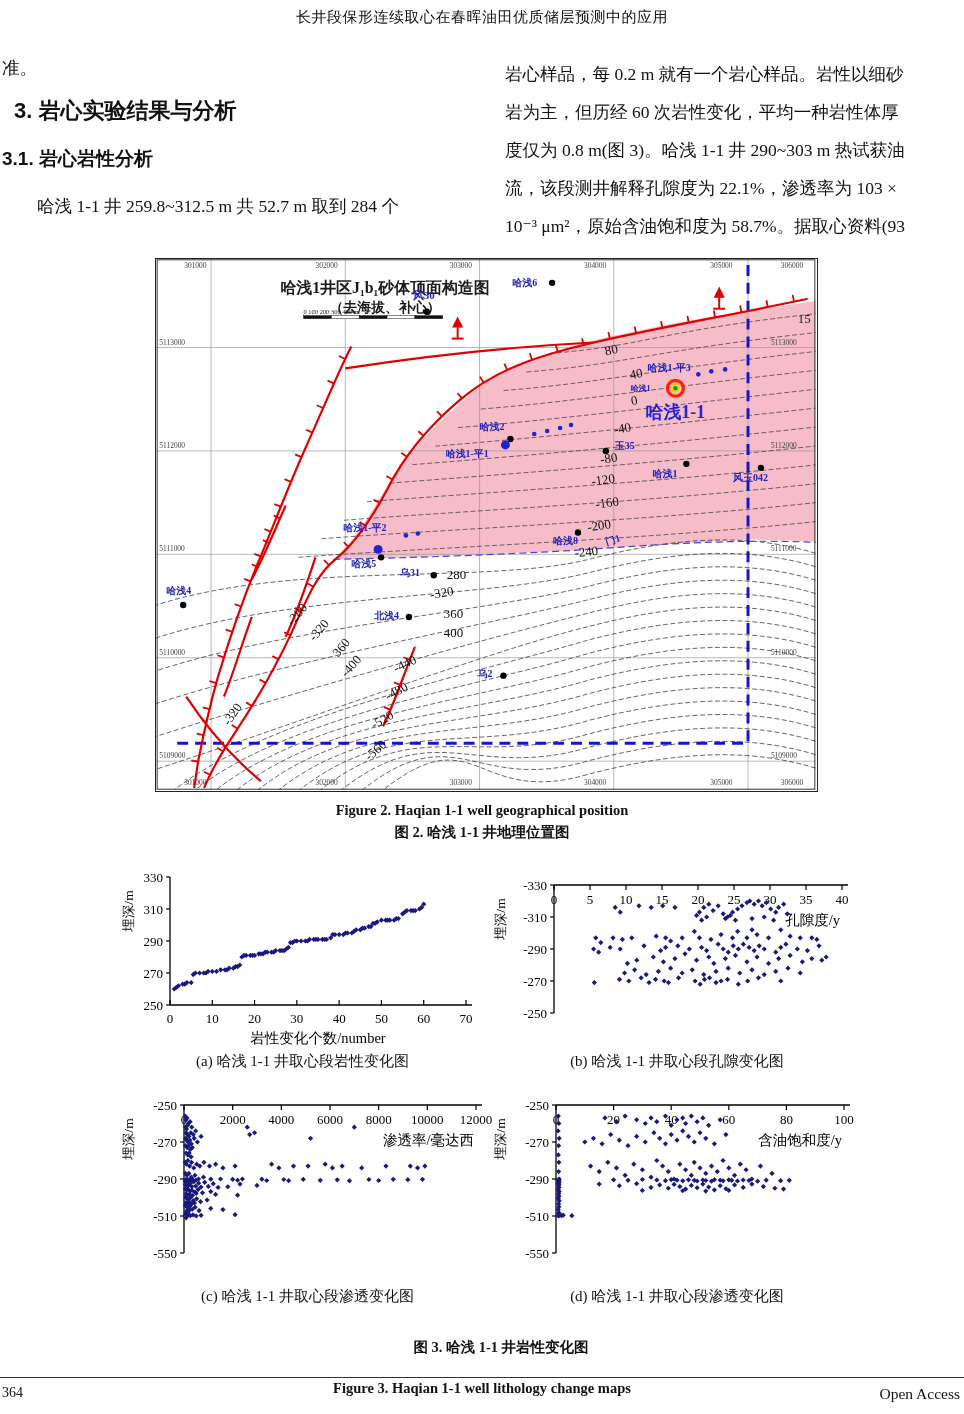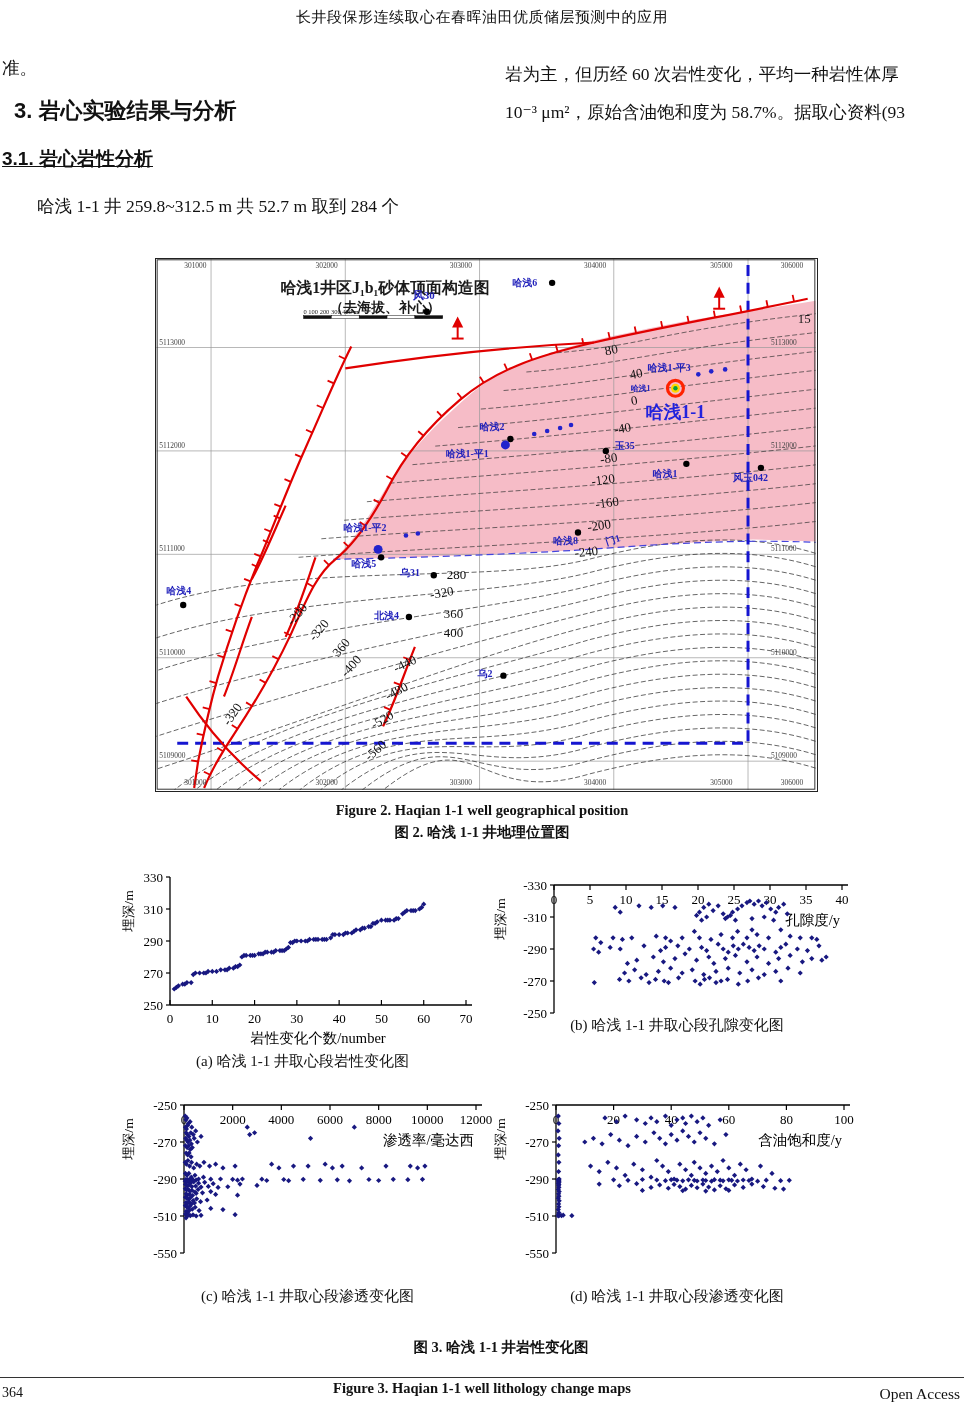--- a/index.html
+++ b/index.html
@@ -1,21 +1,21 @@
 <!DOCTYPE html>
 <html><head>
 <meta charset="utf-8">
 <style>
   html,body{margin:0;padding:0;background:#fff;}
   body{width:964px;height:1414px;position:relative;font-family:"Liberation Serif","DejaVu Serif",serif;color:#111;overflow:hidden;}
   .abs{position:absolute;}
   .hdr{top:8px;left:0;width:964px;text-align:center;font-size:15px;letter-spacing:.5px;}
   .stub{top:56px;left:2px;font-size:17.5px;}
   .h1{top:96px;left:14px;font-size:22px;font-weight:bold;font-family:"Liberation Sans","DejaVu Sans",sans-serif;}
-  .h2{top:146px;left:2px;font-size:19px;font-weight:bold;font-family:"Liberation Sans","DejaVu Sans",sans-serif;text-decoration:underline;}
+  .h2{top:146px;left:2px;font-size:19px;font-weight:bold;font-family:"Liberation Sans","DejaVu Sans",sans-serif;}
   .p1{top:194px;left:2px;width:460px;font-size:17.5px;text-indent:2em;}
   .rcol{top:55px;left:505px;width:459px;font-size:17.5px;line-height:38px;text-align:justify;}
   .fig2box{top:258px;left:155px;width:663px;height:534px;border:1.5px solid #222;box-sizing:border-box;background:#fff;}
   .cap{left:0;width:964px;text-align:center;font-weight:bold;}
   .cap-en{font-size:14.5px;}
   .cap-zh{font-size:14.5px;}
   .subcap{position:absolute;text-align:center;font-size:15px;}
   .footer-line{top:1377px;left:0;width:964px;border-top:1.2px solid #333;}
   .pgnum{top:1385px;left:2px;font-size:14px;}
   .oaccess{top:1385px;right:4px;font-size:15.5px;}
@@ -25,21 +25,24 @@
 <body>
 
 <div class="abs hdr">长井段保形连续取心在春晖油田优质储层预测中的应用</div>
 
 <div class="abs stub">准。</div>
 <div class="abs h1">3. 岩心实验结果与分析</div>
 <div class="abs h2">3.1. 岩心岩性分析</div>
 <div class="abs p1">哈浅 1-1 井 259.8~312.5 m 共 52.7 m 取到 284 个</div>
 
 <div class="abs rcol">
+  <div>岩心样品，每 0.2 m 就有一个岩心样品。岩性以细砂</div>
   <div>岩为主，但历经 60 次岩性变化，平均一种岩性体厚</div>
+  <div>度仅为 0.8 m(图 3)。哈浅 1-1 井 290~303 m 热试获油</div>
+  <div>流，该段测井解释孔隙度为 22.1%，渗透率为 103 ×</div>
   <div>10⁻³ μm²，原始含油饱和度为 58.7%。据取心资料(93</div>
 </div>
 
 <div class="abs fig2box">
   <svg id="map-svg" width="660" height="531" viewBox="0 0 663 534">
       <rect x="0" y="0" width="663" height="534" fill="#ffffff"></rect>
       <path d="M 663,42 C 600,52 540,60 505,68 C 455,78 420,86 395,95 C 350,110 330,122 300,150 C 270,177 245,205 228,235 C 210,265 195,288 178,302 C 250,301 330,297 400,294 C 470,291 540,284 600,282 L 663,284 Z" fill="#f6b8c4" opacity="0.95"></path>
       <line x1="55" y1="0" x2="55" y2="534" stroke="#999" stroke-width="0.7"></line>
       <line x1="190" y1="0" x2="190" y2="534" stroke="#999" stroke-width="0.7"></line>
       <line x1="325" y1="0" x2="325" y2="534" stroke="#999" stroke-width="0.7"></line>
@@ -949,21 +952,21 @@
       <path d="M 282.88 100.65 L 285.48 103.25 L 282.88 105.85 L 280.28 103.25 Z"></path>
       <path d="M 291.52 101.49090909090908 L 294.12 104.09090909090908 L 291.52 106.69090909090907 L 288.91999999999996 104.09090909090908 Z"></path>
       <path d="M 150.39999999999998 102.83636363636364 L 152.99999999999997 105.43636363636364 L 150.39999999999998 108.03636363636363 L 147.79999999999998 105.43636363636364 Z"></path>
       <path d="M 190.72 103.17272727272729 L 193.32 105.77272727272728 L 190.72 108.37272727272727 L 188.12 105.77272727272728 Z"></path>
       <path d="M 213.76 103.50909090909092 L 216.35999999999999 106.10909090909091 L 213.76 108.7090909090909 L 211.16 106.10909090909091 Z"></path>
       <path d="M 236.79999999999998 102.83636363636364 L 239.39999999999998 105.43636363636364 L 236.79999999999998 108.03636363636363 L 234.2 105.43636363636364 Z"></path>
     </g>
   </svg>
 
 <div class="subcap" style="top:1052px;left:120px;width:365px;">(a)  哈浅 1-1 井取心段岩性变化图</div>
-<div class="subcap" style="top:1016px;left:492px;width:370px;text-align:center;">(b)  哈浅 1-1 井取心段孔隙变化图</div>
+<div class="subcap" style="top:1052px;left:492px;width:370px;text-align:center;">(b)  哈浅 1-1 井取心段孔隙变化图</div>
 <div class="subcap" style="top:1287px;left:120px;width:375px;">(c)  哈浅 1-1 井取心段渗透变化图</div>
 <div class="subcap" style="top:1287px;left:492px;width:370px;">(d)  哈浅 1-1 井取心段渗透变化图</div>
 
 <div class="abs cap cap-en" style="top:1380px;">Figure 3. Haqian 1-1 well lithology change maps</div>
 <div class="abs cap cap-zh" style="top:1338px;padding-left:19px;">图 3.  哈浅 1-1 井岩性变化图</div>
 
 <div class="abs footer-line"></div>
 <div class="abs pgnum">364</div>
 <div class="abs oaccess">Open Access</div>
 

